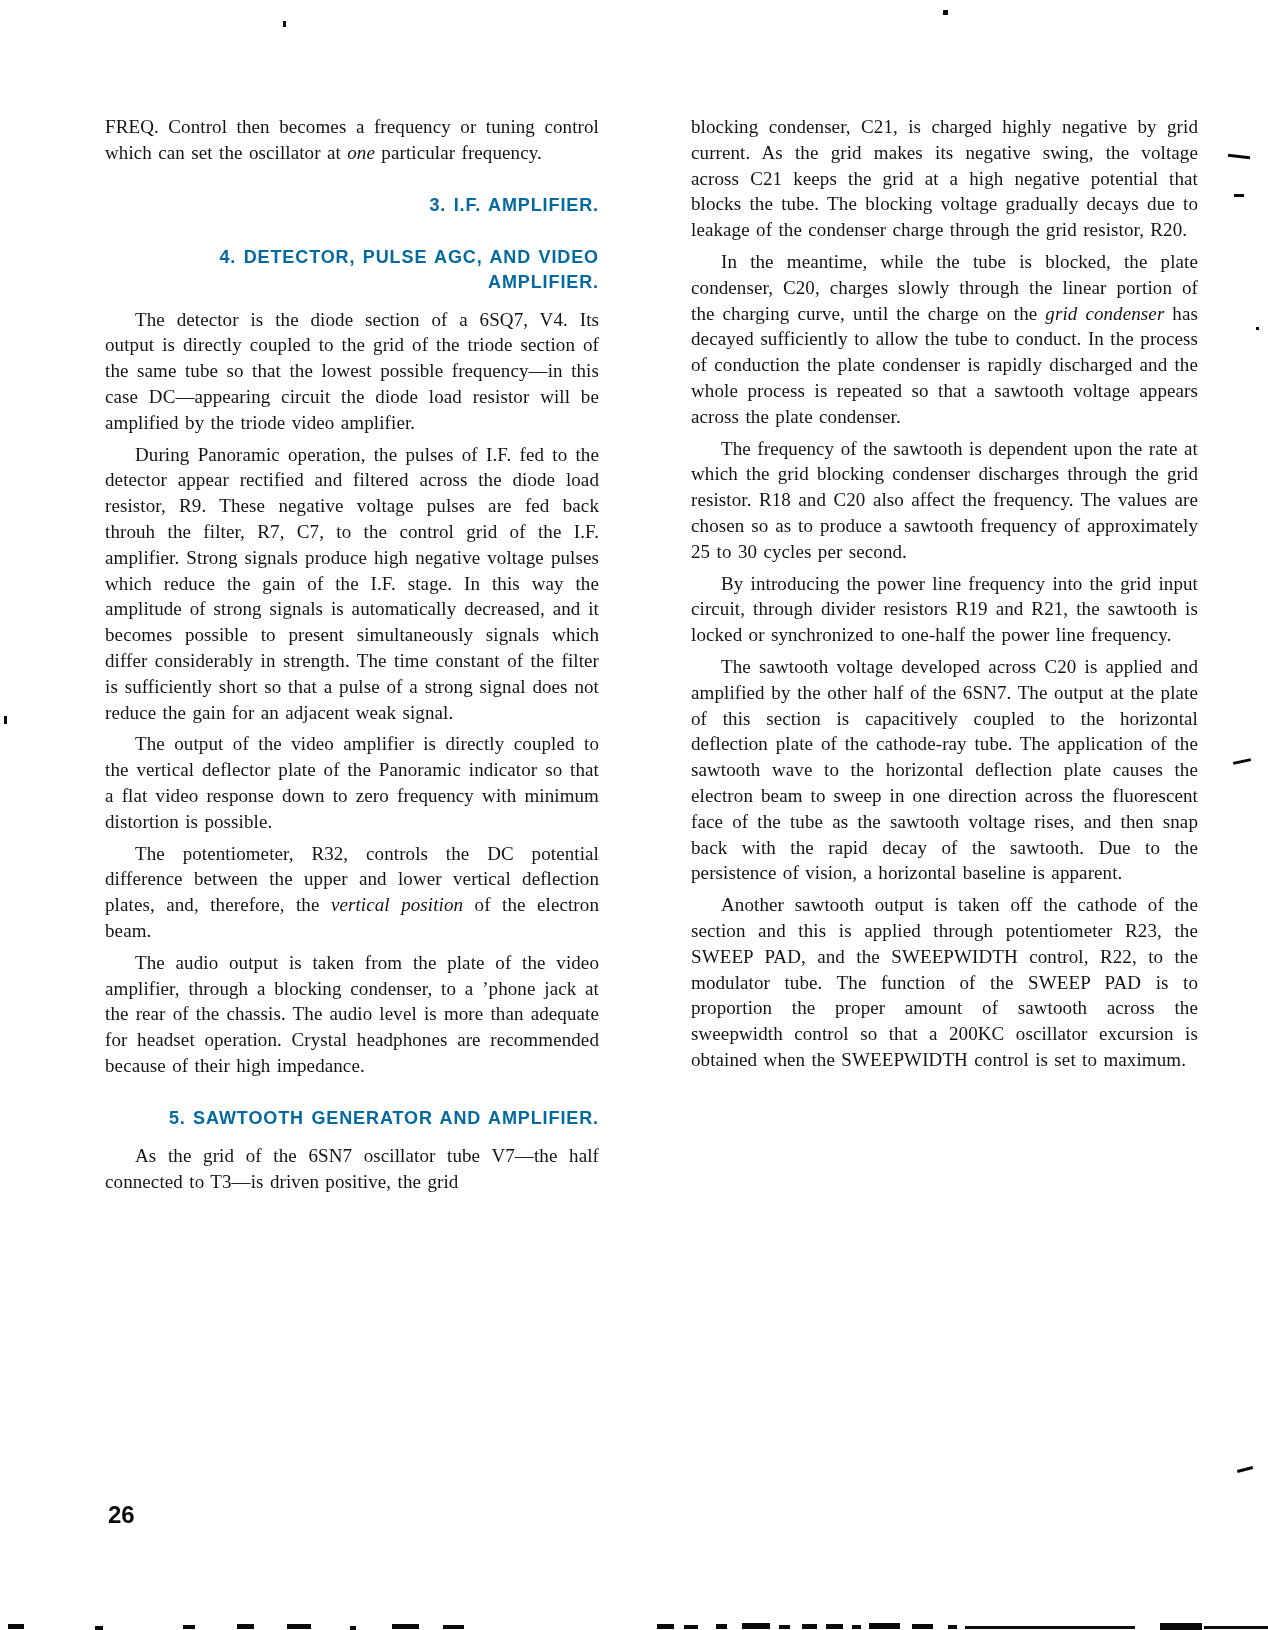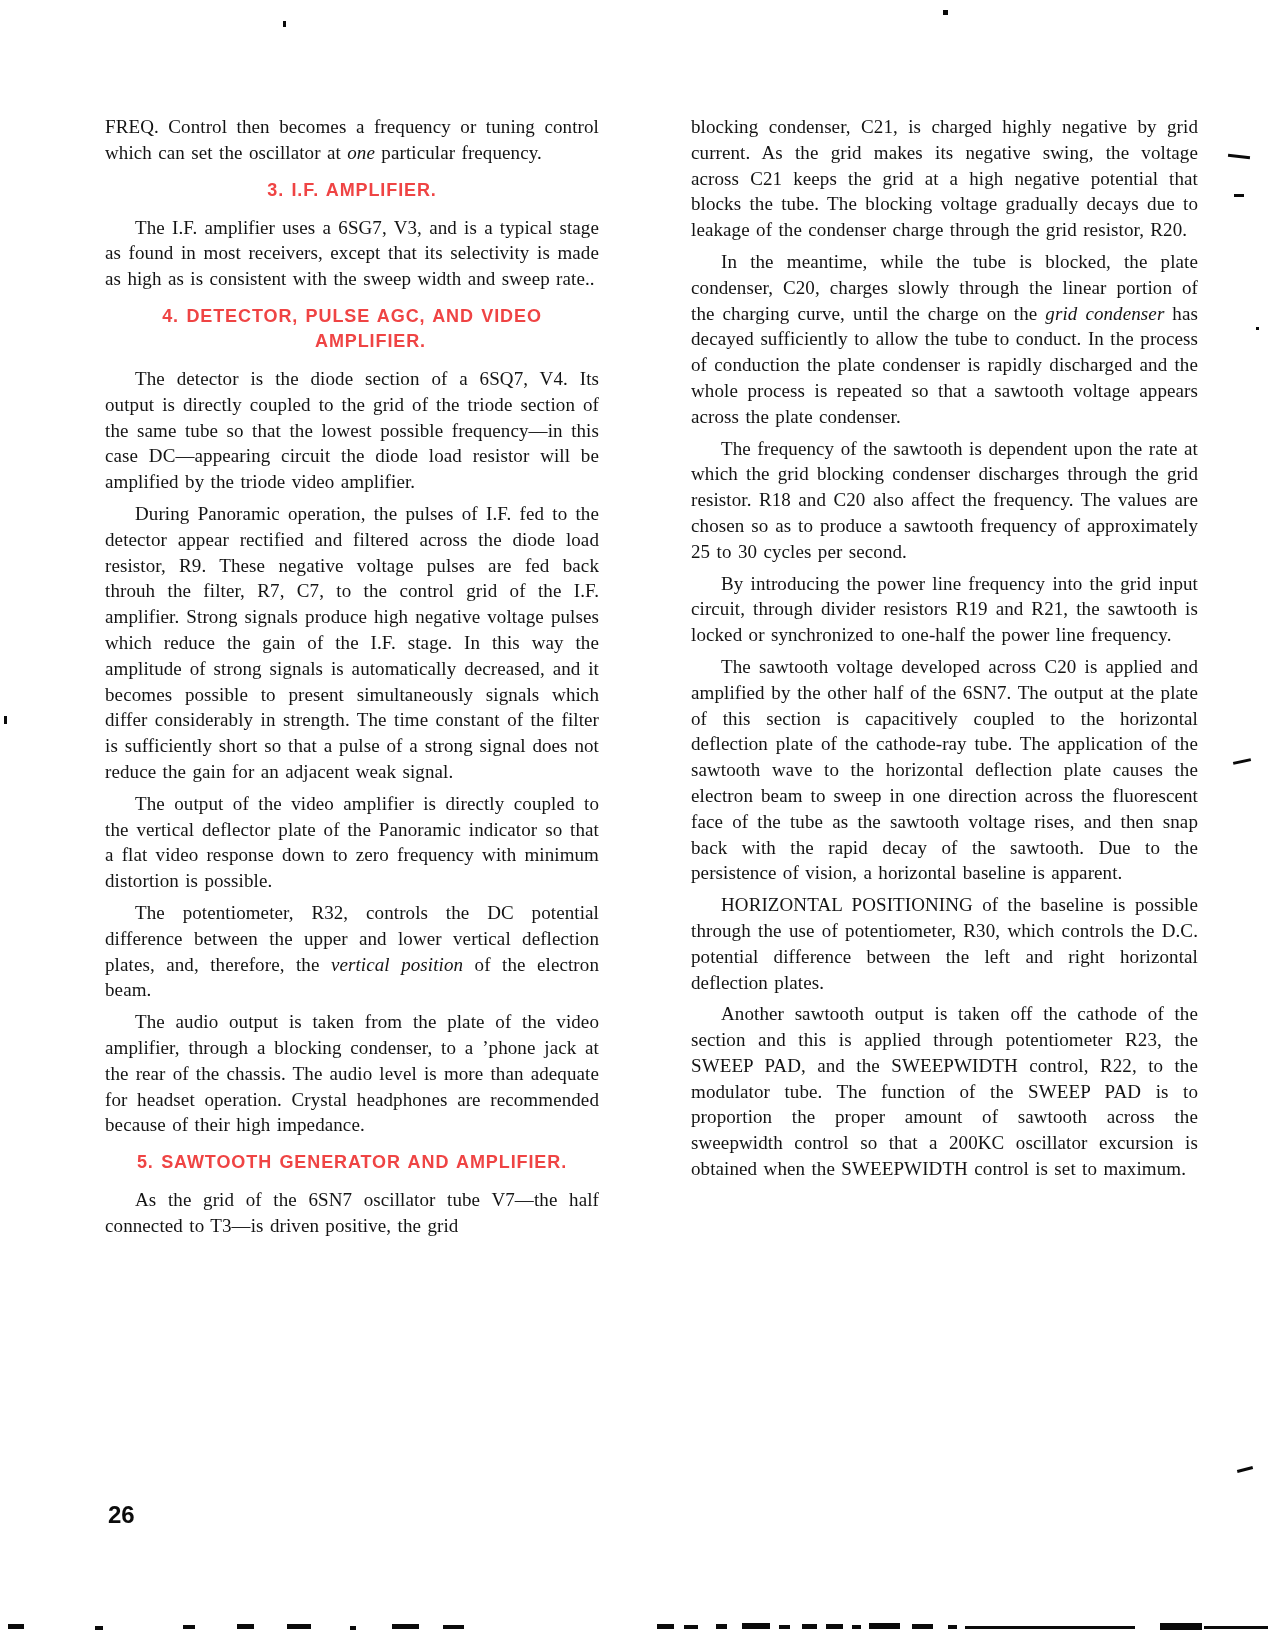--- a/index.html
+++ b/index.html
@@ -25,25 +25,25 @@
   #col-right { left: 691px; width: 507px; }
   .para { margin: 0 0 6px 0; }
   .para.indented { text-indent: 30px; }
   .para em { }
   h3.heading {
     font-family: "Liberation Sans", "DejaVu Sans", sans-serif;
     font-weight: 700;
     font-size: 18px;
     line-height: 25px;
     letter-spacing: 0.9px;
-    color: #ef4444;
-    margin: 12px 0 12px 0;
+    color: #0369a1;
+    margin: 27px 0 12px 0;
     padding-left: 37px;
     text-indent: -37px;
-    text-align: center;
+    text-align: right;
   }
   .page-number {
     position: absolute;
     left: 108px; top: 1501px;
     font-family: "Liberation Sans", "DejaVu Sans", sans-serif;
     font-weight: 700;
     font-size: 24px;
     color: #0c0c0c;
   }
   .artifact {
@@ -52,38 +52,36 @@
   }
 </style>
 </head>
 <body>
 
 <div class="page">
 
   <div id="col-left" class="column">
       <p class="para"><span>FREQ. Control then becomes a frequency or tuning control which can set the oscillator at </span><em>one</em><span> particular frequency.</span></p>
       <h3 class="heading"><span>3. I.F. AMPLIFIER.</span></h3>
-      <p class="para indented"><span>The I.F. amplifier uses a 6SG7, V3, and is a typical stage as found in most receivers, except that its selectivity is made as high as is consistent with the sweep width and sweep rate..</span></p>
       <h3 class="heading"><span>4. DETECTOR, PULSE AGC, AND VIDEO</span><br><span>AMPLIFIER.</span></h3>
       <p class="para indented"><span>The detector is the diode section of a 6SQ7, V4. Its output is directly coupled to the grid of the triode section of the same tube so that the lowest possible frequency—in this case DC—appearing circuit the diode load resistor will be amplified by the triode video amplifier.</span></p>
       <p class="para indented"><span>During Panoramic operation, the pulses of I.F. fed to the detector appear rectified and filtered across the diode load resistor, R9. These negative voltage pulses are fed back throuh the filter, R7, C7, to the control grid of the I.F. amplifier. Strong signals produce high negative voltage pulses which reduce the gain of the I.F. stage. In this way the amplitude of strong signals is automatically decreased, and it becomes possible to present simultaneously signals which differ considerably in strength. The time constant of the filter is sufficiently short so that a pulse of a strong signal does not reduce the gain for an adjacent weak signal.</span></p>
       <p class="para indented"><span>The output of the video amplifier is directly coupled to the vertical deflector plate of the Panoramic indicator so that a flat video response down to zero frequency with minimum distortion is possible.</span></p>
       <p class="para indented"><span>The potentiometer, R32, controls the DC potential difference between the upper and lower vertical deflection plates, and, therefore, the </span><em>vertical position</em><span> of the electron beam.</span></p>
       <p class="para indented"><span>The audio output is taken from the plate of the video amplifier, through a blocking condenser, to a ’phone jack at the rear of the chassis. The audio level is more than adequate for headset operation. Crystal headphones are recommended because of their high impedance.</span></p>
       <h3 class="heading"><span>5. SAWTOOTH GENERATOR AND AMPLIFIER.</span></h3>
       <p class="para indented"><span>As the grid of the 6SN7 oscillator tube V7—the half connected to T3—is driven positive, the grid</span></p>
     </div>
 
   <div id="col-right" class="column">
       <p class="para"><span>blocking condenser, C21, is charged highly negative by grid current. As the grid makes its negative swing, the voltage across C21 keeps the grid at a high negative potential that blocks the tube. The blocking voltage gradually decays due to leakage of the condenser charge through the grid resistor, R20.</span></p>
       <p class="para indented"><span>In the meantime, while the tube is blocked, the plate condenser, C20, charges slowly through the linear portion of the charging curve, until the charge on the </span><em>grid condenser</em><span> has decayed sufficiently to allow the tube to conduct. In the process of conduction the plate condenser is rapidly discharged and the whole process is repeated so that a sawtooth voltage appears across the plate condenser.</span></p>
       <p class="para indented"><span>The frequency of the sawtooth is dependent upon the rate at which the grid blocking condenser discharges through the grid resistor. R18 and C20 also affect the frequency. The values are chosen so as to produce a sawtooth frequency of approximately 25 to 30 cycles per second.</span></p>
       <p class="para indented"><span>By introducing the power line frequency into the grid input circuit, through divider resistors R19 and R21, the sawtooth is locked or synchronized to one-half the power line frequency.</span></p>
       <p class="para indented"><span>The sawtooth voltage developed across C20 is applied and amplified by the other half of the 6SN7. The output at the plate of this section is capacitively coupled to the horizontal deflection plate of the cathode-ray tube. The application of the sawtooth wave to the horizontal deflection plate causes the electron beam to sweep in one direction across the fluorescent face of the tube as the sawtooth voltage rises, and then snap back with the rapid decay of the sawtooth. Due to the persistence of vision, a horizontal baseline is apparent.</span></p>
-      <p class="para indented"><span>HORIZONTAL POSITIONING of the baseline is possible through the use of potentiometer, R30, which controls the D.C. potential difference between the left and right horizontal deflection plates.</span></p>
       <p class="para indented"><span>Another sawtooth output is taken off the cathode of the section and this is applied through potentiometer R23, the SWEEP PAD, and the SWEEPWIDTH control, R22, to the modulator tube. The function of the SWEEP PAD is to proportion the proper amount of sawtooth across the sweepwidth control so that a 200KC oscillator excursion is obtained when the SWEEPWIDTH control is set to maximum.</span></p>
     </div>
 
   <div class="page-number">26</div>
 
   <div id="artifacts">
       <div class="artifact" style="left: 283px; top: 21px; width: 3px; height: 6px;"></div>
       <div class="artifact" style="left: 943px; top: 10px; width: 5px; height: 5px;"></div>
       <div class="artifact" style="left: 1228px; top: 155px; width: 22px; height: 3px; transform: rotate(6deg);"></div>
       <div class="artifact" style="left: 1234px; top: 194px; width: 10px; height: 3px;"></div>

